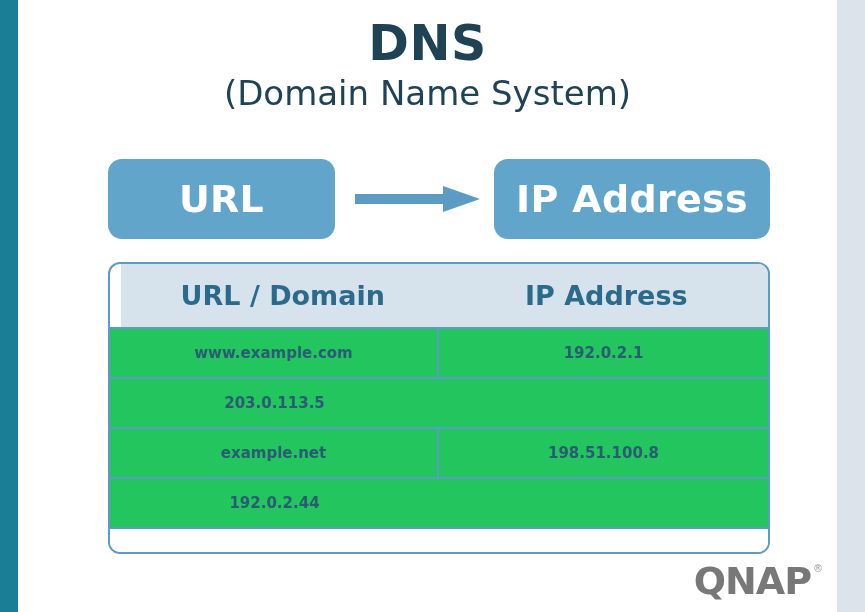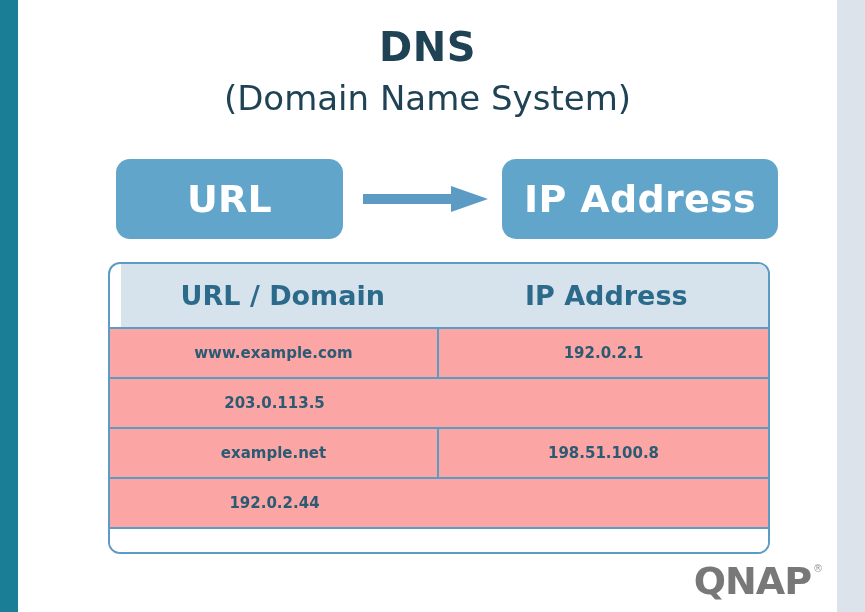--- a/index.html
+++ b/index.html
@@ -41,39 +41,39 @@
 
   
   .title-block {
     position: absolute;
     left: 18px;
     right: 28px;
     top: 14px;
     text-align: center;
   }
   .main-title {
-    font-size: 40px;
+    font-size: 49px;
     font-weight: bold;
     color: #1f4354;
     letter-spacing: 0.5px;
     line-height: 1.05;
-    margin: 12px;
+    margin: 4px;
   }
   .sub-title {
     font-size: 34px;
     font-weight: normal;
     color: #1f4354;
     line-height: 1.1;
     margin: 6px 0 0 0;
   }
 
   
   .flow-row {
     position: absolute;
-    left: 116px;
+    left: 108px;
     top: 159px;
     width: 612px;
     height: 80px;
   }
   .pill {
     position: absolute;
     top: 0;
     height: 80px;
     background: #62a5cb;
     border-radius: 14px;
@@ -129,21 +129,21 @@
     justify-content: center;
     font-size: 27px;
     font-weight: bold;
     color: #2b6a8a;
     box-sizing: border-box;
   }
   .table-row {
     display: flex;
     height: 48px;
     border-top: 2px solid #5b9bc4;
-    background: #fca5a5;
+    background: #22c55e;
   }
   .table-row .td {
     flex: 0 0 50%;
     display: flex;
     align-items: center;
     justify-content: center;
     font-size: 15px;
     font-weight: bold;
     color: #2b5a73;
     box-sizing: border-box;

